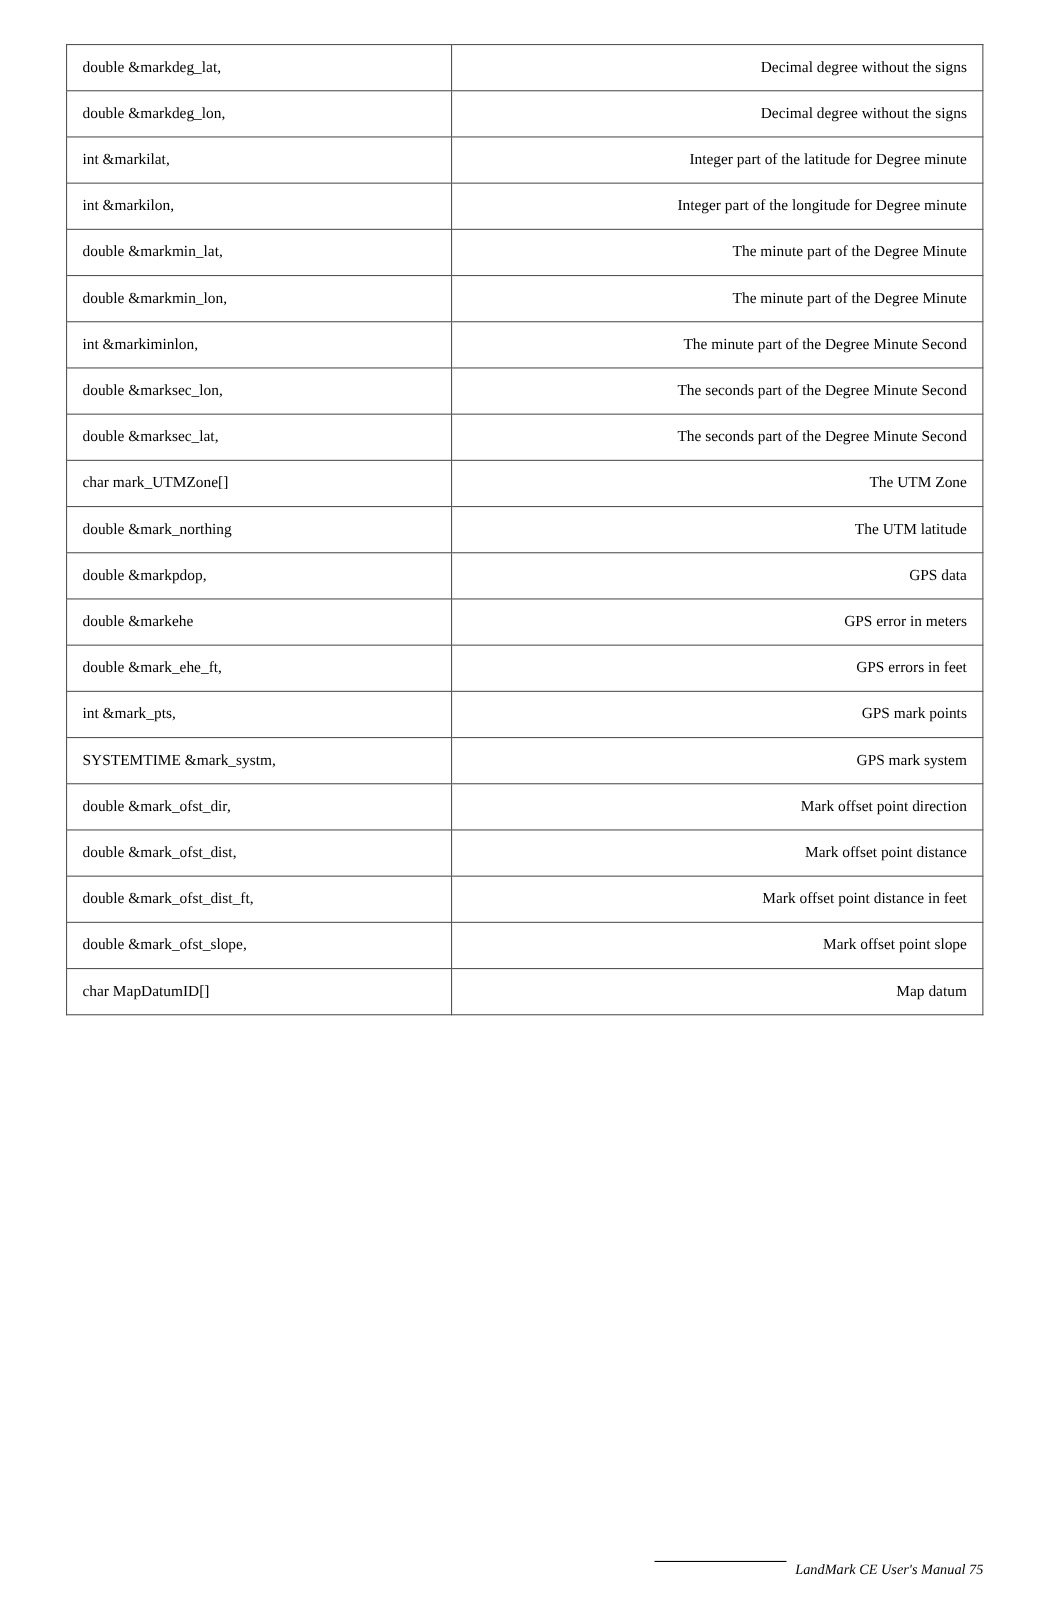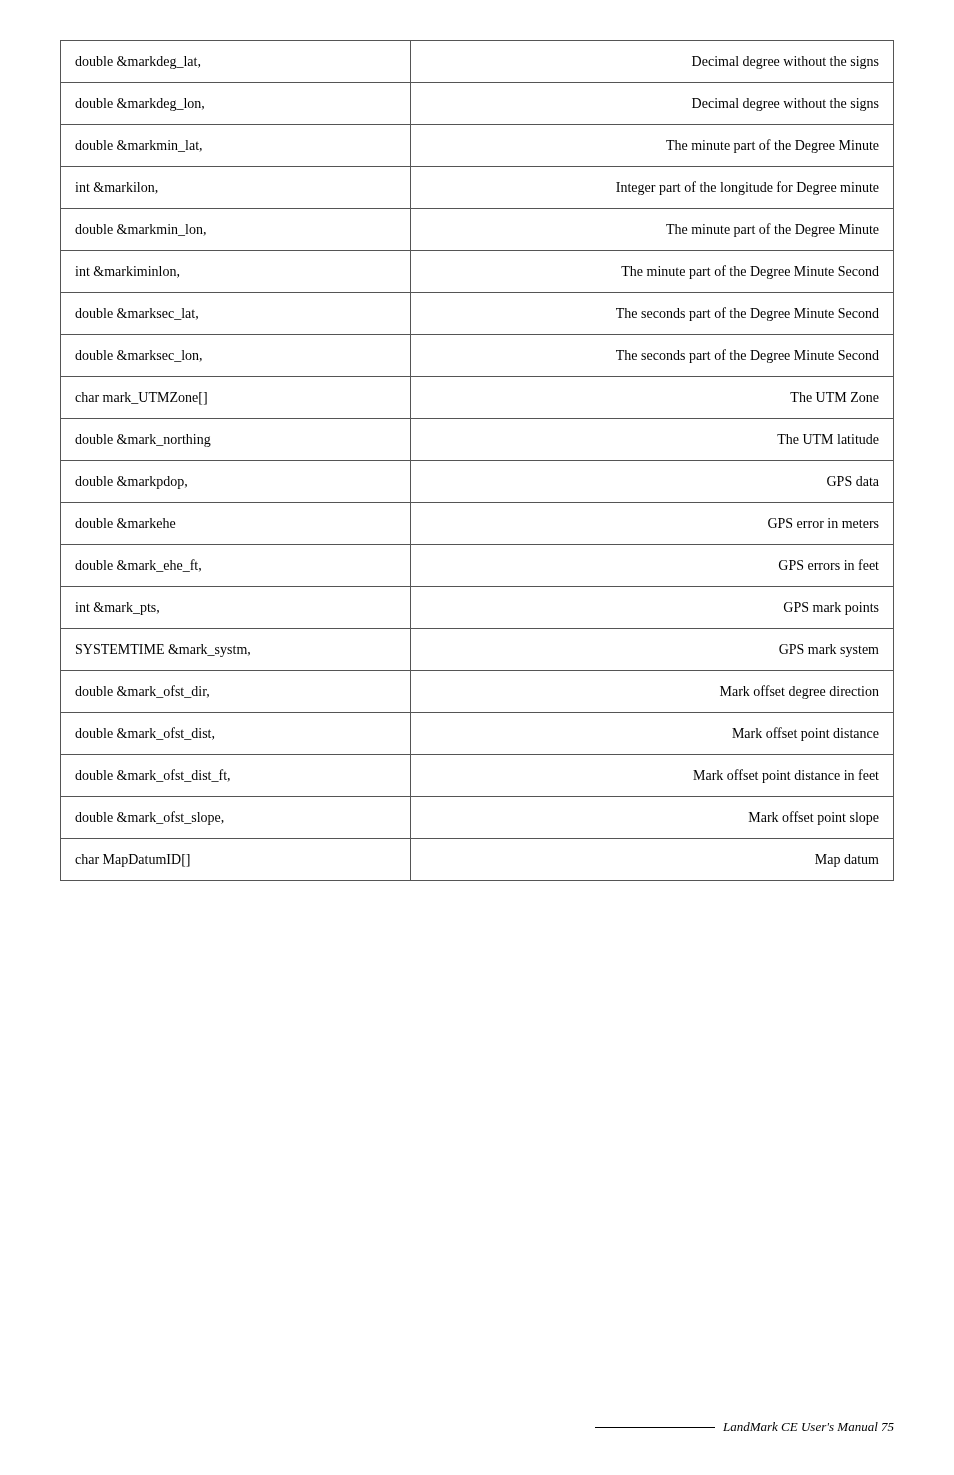--- a/index.html
+++ b/index.html
@@ -43,21 +43,20 @@
     .data-table td:last-child {
       width: 58%;
       text-align: right;
     }
 
     .page-footer {
       position: absolute;
       bottom: 40px;
       right: 60px;
       display: flex;
-      align-items: center;
       gap: 0;
     }
 
     .footer-line {
       width: 120px;
       height: 1px;
       background: #000000;
       display: inline-block;
       margin-right: 8px;
     }
@@ -77,41 +76,45 @@
     <tbody id="table-body">
     <tr>
           <td>double &amp;markdeg_lat,</td>
           <td>Decimal degree without the signs</td>
         </tr>
         <tr>
           <td>double &amp;markdeg_lon,</td>
           <td>Decimal degree without the signs</td>
         </tr>
         <tr>
-          <td>double &amp;markmin_lat,</td>
-          <td>The minute part of the Degree Minute</td>
+          <td>int &amp;markilat,</td>
+          <td>Integer part of the latitude for Degree minute</td>
         </tr>
         <tr>
           <td>int &amp;markilon,</td>
           <td>Integer part of the longitude for Degree minute</td>
+        </tr>
+        <tr>
+          <td>double &amp;markmin_lat,</td>
+          <td>The minute part of the Degree Minute</td>
         </tr>
         <tr>
           <td>double &amp;markmin_lon,</td>
           <td>The minute part of the Degree Minute</td>
         </tr>
         <tr>
           <td>int &amp;markiminlon,</td>
           <td>The minute part of the Degree Minute Second</td>
         </tr>
         <tr>
-          <td>double &amp;marksec_lat,</td>
+          <td>double &amp;marksec_lon,</td>
           <td>The seconds part of the Degree Minute Second</td>
         </tr>
         <tr>
-          <td>double &amp;marksec_lon,</td>
+          <td>double &amp;marksec_lat,</td>
           <td>The seconds part of the Degree Minute Second</td>
         </tr>
         <tr>
           <td>char mark_UTMZone[]</td>
           <td>The UTM Zone</td>
         </tr>
         <tr>
           <td>double &amp;mark_northing</td>
           <td>The UTM latitude</td>
         </tr>
@@ -130,21 +133,21 @@
         <tr>
           <td>int &amp;mark_pts,</td>
           <td>GPS mark points</td>
         </tr>
         <tr>
           <td>SYSTEMTIME &amp;mark_systm,</td>
           <td>GPS mark system</td>
         </tr>
         <tr>
           <td>double &amp;mark_ofst_dir,</td>
-          <td>Mark offset degree direction</td>
+          <td>Mark offset point direction</td>
         </tr>
         <tr>
           <td>double &amp;mark_ofst_dist,</td>
           <td>Mark offset point distance</td>
         </tr>
         <tr>
           <td>double &amp;mark_ofst_dist_ft,</td>
           <td>Mark offset point distance in feet</td>
         </tr>
         <tr>

